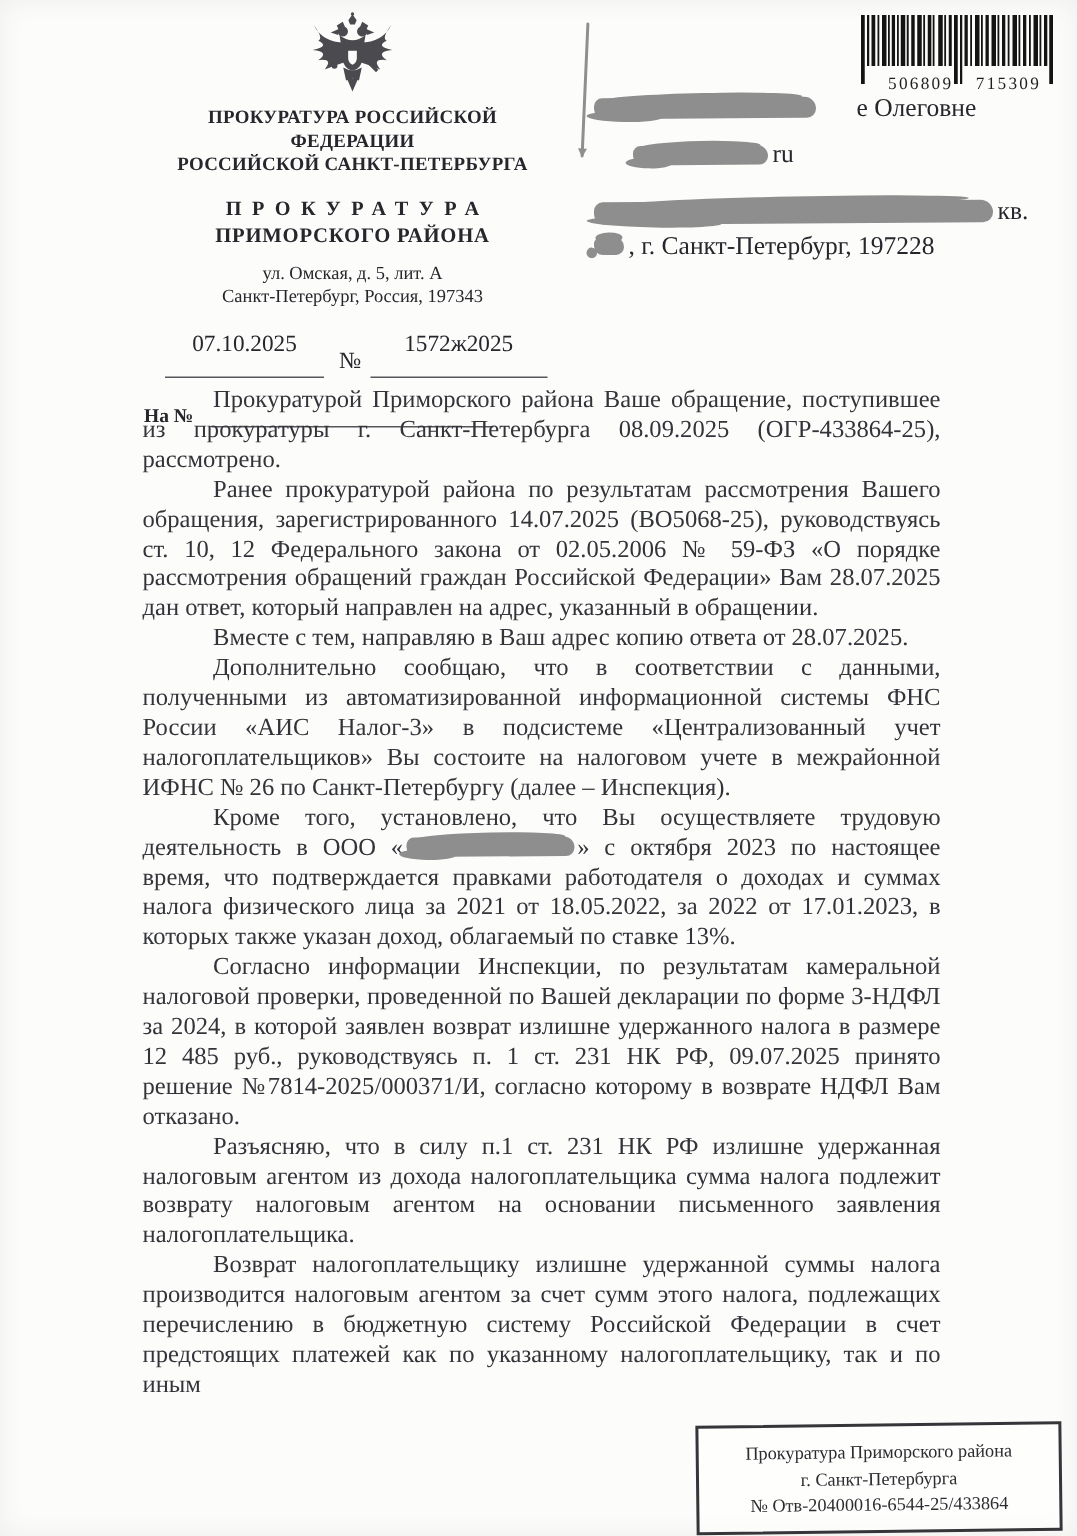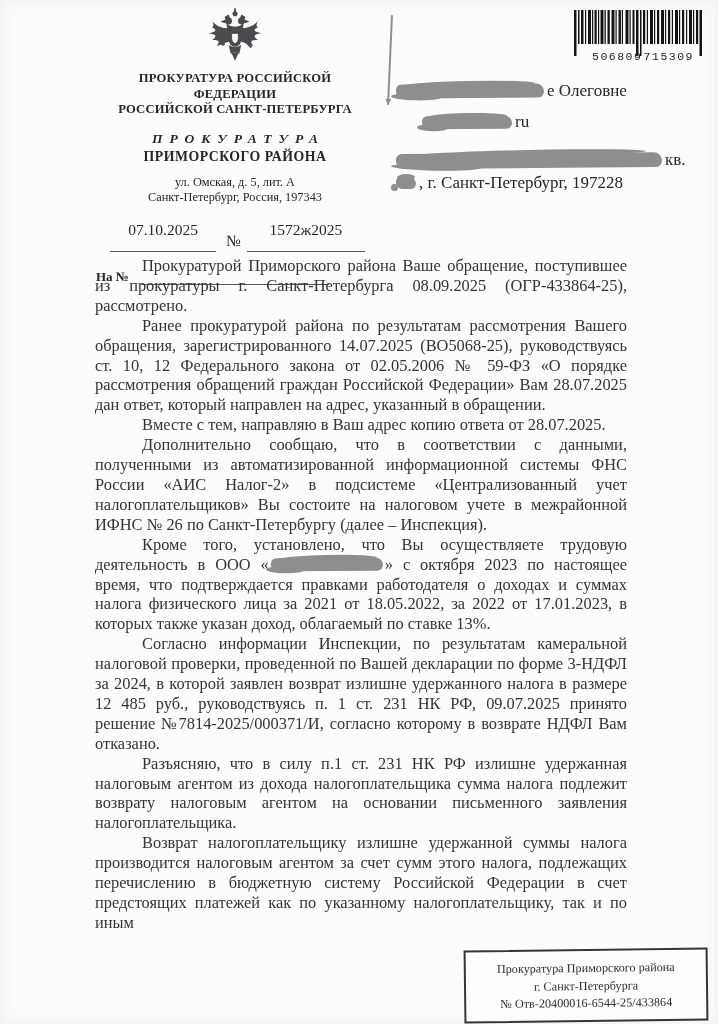--- a/index.html
+++ b/index.html
@@ -9,37 +9,37 @@
   html,body{margin:0;padding:0;background:#e9e9e6;}
   .page{
     position:relative;width:718px;height:1024px;background:var(--paper);
     font-family:"Liberation Serif","DejaVu Serif",serif;color:var(--ink);
     overflow:hidden;box-shadow:inset 0 0 18px rgba(60,60,60,.07);
   }
   
   .letterhead{position:absolute;left:96px;top:8px;width:278px;text-align:center;color:var(--ink-strong);}
   .emblem{display:block;margin:0 auto 5px;}
   .lh-org{font-weight:bold;font-size:12.6px;line-height:15.5px;letter-spacing:.2px;text-align:center;}
-  .lh-dept1{margin-top:13px;font-weight:bold;font-size:13.5px;letter-spacing:7px;text-indent:7px;font-style:italic;}
+  .lh-dept1{margin-top:13px;font-weight:bold;font-size:13.5px;letter-spacing:7px;text-indent:7px;}
   .lh-dept2{margin-top:2px;font-weight:bold;font-size:13.8px;letter-spacing:.5px;}
   .lh-addr{margin-top:10px;font-size:12.3px;line-height:15.5px;}
   .date-row{margin-top:15px;display:flex;align-items:flex-end;font-size:15.5px;color:var(--ink-strong);}
   .u{border-bottom:1.2px solid var(--line);padding-bottom:12px;text-align:center;}
   .u-date{min-width:106px;margin-left:14px;}
   .numsign{margin:0 6px 2px 10px;}
   .u-doc{min-width:118px;}
   .ref-row{margin-top:17px;display:flex;align-items:center;font-size:13px;font-weight:bold;text-align:left;}
   .ref-line{width:188px;border-bottom:1.2px solid var(--line);height:15px;margin-left:12px;}
   
   .recipient{position:absolute;left:396px;top:10px;width:316px;font-size:17px;color:var(--ink-strong);}
   .bc-wrap{width:134px;margin-left:auto;margin-right:4px;}
   .bc-nums{display:flex;justify-content:space-between;padding:0 14px 0 18px;margin-top:-11px;
-    font-family:Liberation Mono, monospace;font-size:11.5px;letter-spacing:1.5px;color:#1e1e1e;}
+    font-family:Liberation Serif, serif;font-size:11.5px;letter-spacing:1.5px;color:#1e1e1e;}
   .r-line{display:flex;align-items:center;}
-  .r-line1{margin-top:18px;}
+  .r-line1{margin-top:0;gap:24px;}
   .r-line2{margin-top:11px;margin-left:26px;}
   .r-line3{margin-top:18px;}
   .r-line4{margin-top:3px;}
   .r-text{margin-left:3px;}
   
   .redact{display:inline-block;background:var(--redaction);border-radius:7px 10px 8px 9px;position:relative;transform:rotate(-.4deg);}
   .redact::after{content:"";position:absolute;left:5%;right:6%;top:-3px;height:7px;background:var(--redaction);border-radius:50%;transform:rotate(-.8deg);}
   .redact::before{content:"";position:absolute;left:-5px;bottom:-2px;width:34%;height:7px;background:var(--redaction);border-radius:50%;transform:rotate(1.6deg);}
   .rd-name{width:148px;height:14px;}
   .rd-email{width:90px;height:13px;}
@@ -169,21 +169,21 @@
     <div class="r-line r-line4">
       <span class="redact rd-small"></span>
       <span class="r-text">, г. Санкт-Петербург, 197228</span>
     </div>
   </div>
 
   <div class="body-text">
     <p>Прокуратурой Приморского района Ваше обращение, поступившее из прокуратуры г. Санкт-Петербурга 08.09.2025 (ОГР-433864-25), рассмотрено.</p>
     <p>Ранее прокуратурой района по результатам рассмотрения Вашего обращения, зарегистрированного 14.07.2025 (ВО5068-25), руководствуясь ст. 10, 12 Федерального закона от 02.05.2006 № 59-ФЗ «О порядке рассмотрения обращений граждан Российской Федерации» Вам 28.07.2025 дан ответ, который направлен на адрес, указанный в обращении.</p>
     <p>Вместе с тем, направляю в Ваш адрес копию ответа от 28.07.2025.</p>
-    <p>Дополнительно сообщаю, что в соответствии с данными, полученными из автоматизированной информационной системы ФНС России «АИС Налог-2» в подсистеме «Централизованный учет налогоплательщиков» Вы состоите на налоговом учете в межрайонной ИФНС № 26 по Санкт-Петербургу (далее – Инспекция).</p>
+    <p>Дополнительно сообщаю, что в соответствии с данными, полученными из автоматизированной информационной системы ФНС России «АИС Налог-3» в подсистеме «Централизованный учет налогоплательщиков» Вы состоите на налоговом учете в межрайонной ИФНС № 26 по Санкт-Петербургу (далее – Инспекция).</p>
     <p>
       <span>Кроме того, установлено, что Вы осуществляете трудовую деятельность в ООО «</span><span class="redact rd-company"></span><span>» с октября 2023 по настоящее время, что подтверждается правками работодателя о доходах и суммах налога физического лица за 2021 от 18.05.2022, за 2022 от 17.01.2023, в которых также указан доход, облагаемый по ставке 13%.</span>
     </p>
     <p>Согласно информации Инспекции, по результатам камеральной налоговой проверки, проведенной по Вашей декларации по форме 3-НДФЛ за 2024, в которой заявлен возврат излишне удержанного налога в размере 12 485 руб., руководствуясь п. 1 ст. 231 НК РФ, 09.07.2025 принято решение №7814-2025/000371/И, согласно которому в возврате НДФЛ Вам отказано.</p>
     <p>Разъясняю, что в силу п.1 ст. 231 НК РФ излишне удержанная налоговым агентом из дохода налогоплательщика сумма налога подлежит возврату налоговым агентом на основании письменного заявления налогоплательщика.</p>
     <p>Возврат налогоплательщику излишне удержанной суммы налога производится налоговым агентом за счет сумм этого налога, подлежащих перечислению в бюджетную систему Российской Федерации в счет предстоящих платежей как по указанному налогоплательщику, так и по иным</p>
   </div>
 
   <div class="stamp">
     <div>Прокуратура Приморского района</div>

